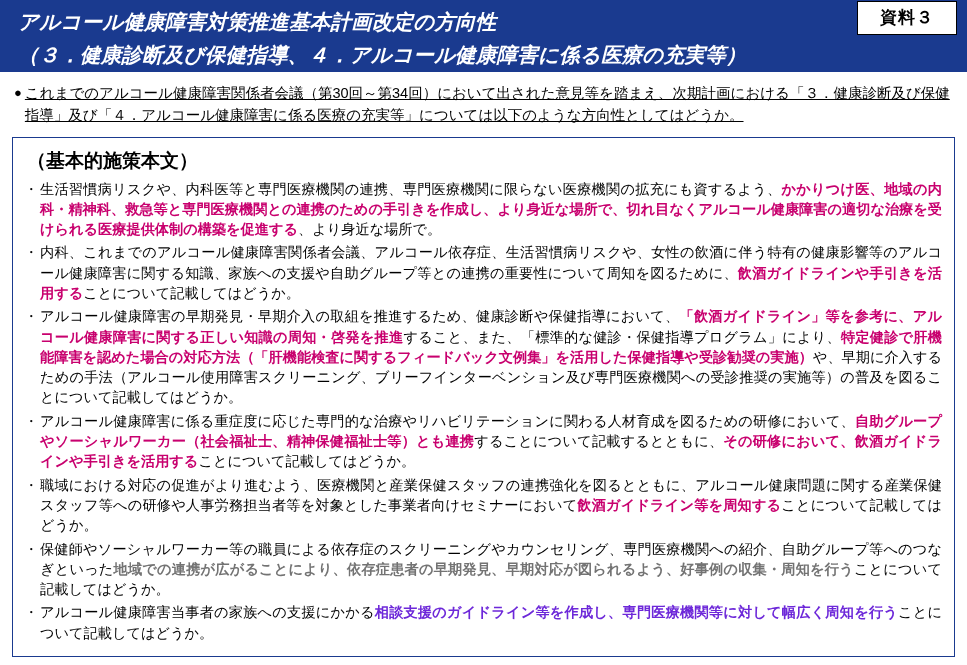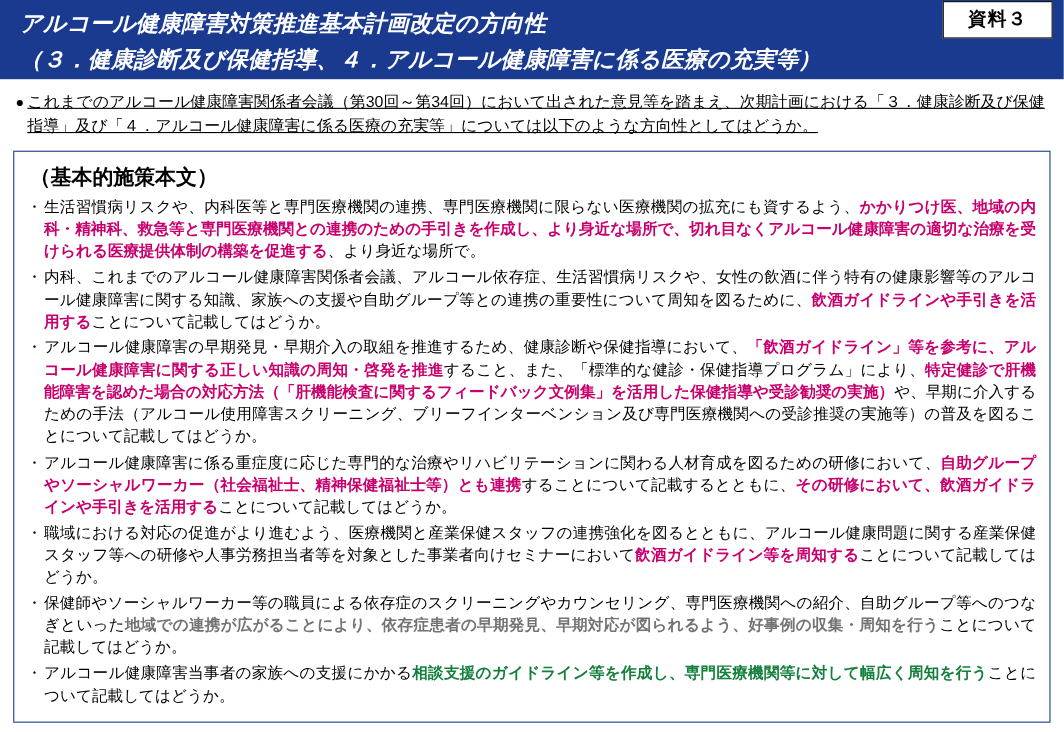--- a/index.html
+++ b/index.html
@@ -128,17 +128,17 @@
 
   <div class="body-box">
     <div class="box-title">（基本的施策本文）</div>
     <ul class="items" id="item-list">
         <li><span>生活習慣病リスクや、内科医等と専門医療機関の連携、専門医療機関に限らない医療機関の拡充にも資するよう、</span><span class="hl" style="color: rgb(200, 0, 110);">かかりつけ医、地域の内科・精神科、救急等と専門医療機関との連携のための手引きを作成し、より身近な場所で、切れ目なくアルコール健康障害の適切な治療を受けられる医療提供体制の構築を促進する</span><span>、より身近な場所で。</span></li>
         <li><span>内科、これまでのアルコール健康障害関係者会議、アルコール依存症、生活習慣病リスクや、女性の飲酒に伴う特有の健康影響等のアルコール健康障害に関する知識、家族への支援や自助グループ等との連携の重要性について周知を図るために、</span><span class="hl" style="color: rgb(200, 0, 110);">飲酒ガイドラインや手引きを活用する</span><span>ことについて記載してはどうか。</span></li>
         <li><span>アルコール健康障害の早期発見・早期介入の取組を推進するため、健康診断や保健指導において、</span><span class="hl" style="color: rgb(200, 0, 110);">「飲酒ガイドライン」等を参考に、アルコール健康障害に関する正しい知識の周知・啓発を推進</span><span>すること、また、「標準的な健診・保健指導プログラム」により、</span><span class="hl" style="color: rgb(200, 0, 110);">特定健診で肝機能障害を認めた場合の対応方法（「肝機能検査に関するフィードバック文例集」を活用した保健指導や受診勧奨の実施）</span><span>や、早期に介入するための手法（アルコール使用障害スクリーニング、ブリーフインターベンション及び専門医療機関への受診推奨の実施等）の普及を図ることについて記載してはどうか。</span></li>
         <li><span>アルコール健康障害に係る重症度に応じた専門的な治療やリハビリテーションに関わる人材育成を図るための研修において、</span><span class="hl" style="color: rgb(200, 0, 110);">自助グループやソーシャルワーカー（社会福祉士、精神保健福祉士等）とも連携</span><span>することについて記載するとともに、</span><span class="hl" style="color: rgb(200, 0, 110);">その研修において、飲酒ガイドラインや手引きを活用する</span><span>ことについて記載してはどうか。</span></li>
         <li><span>職域における対応の促進がより進むよう、医療機関と産業保健スタッフの連携強化を図るとともに、アルコール健康問題に関する産業保健スタッフ等への研修や人事労務担当者等を対象とした事業者向けセミナーにおいて</span><span class="hl" style="color: rgb(200, 0, 110);">飲酒ガイドライン等を周知する</span><span>ことについて記載してはどうか。</span></li>
         <li><span>保健師やソーシャルワーカー等の職員による依存症のスクリーニングやカウンセリング、専門医療機関への紹介、自助グループ等へのつなぎといった</span><span class="hl" style="color: #737373;">地域での連携が広がることにより、依存症患者の早期発見、早期対応が図られるよう、好事例の収集・周知を行う</span><span>ことについて記載してはどうか。</span></li>
-        <li><span>アルコール健康障害当事者の家族への支援にかかる</span><span class="hl" style="color: #15803d;">相談支援のガイドライン等を作成し、専門医療機関等に対して幅広く周知を行う</span><span>ことについて記載してはどうか。</span></li>
+        <li><span>アルコール健康障害当事者の家族への支援にかかる</span><span class="hl" style="color: #6d28d9;">相談支援のガイドライン等を作成し、専門医療機関等に対して幅広く周知を行う</span><span>ことについて記載してはどうか。</span></li>
       </ul>
   </div>
 
 </div>
 
 </body></html>

